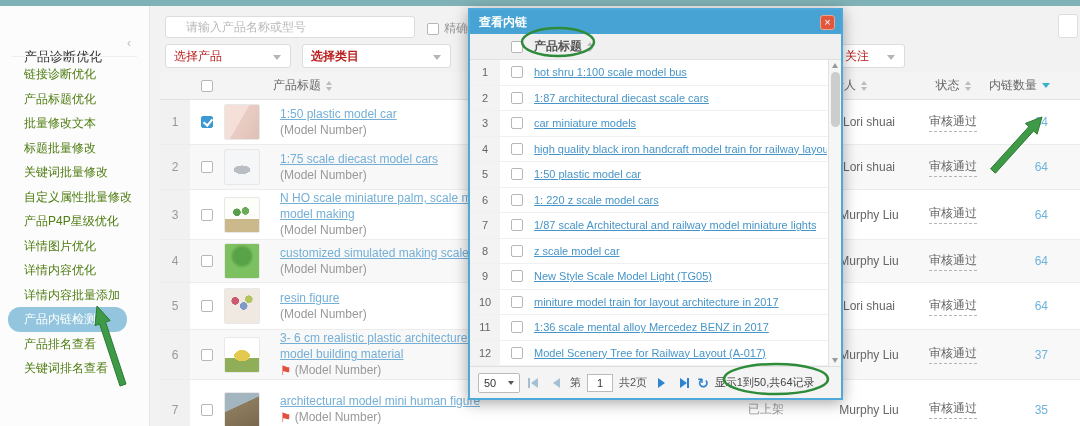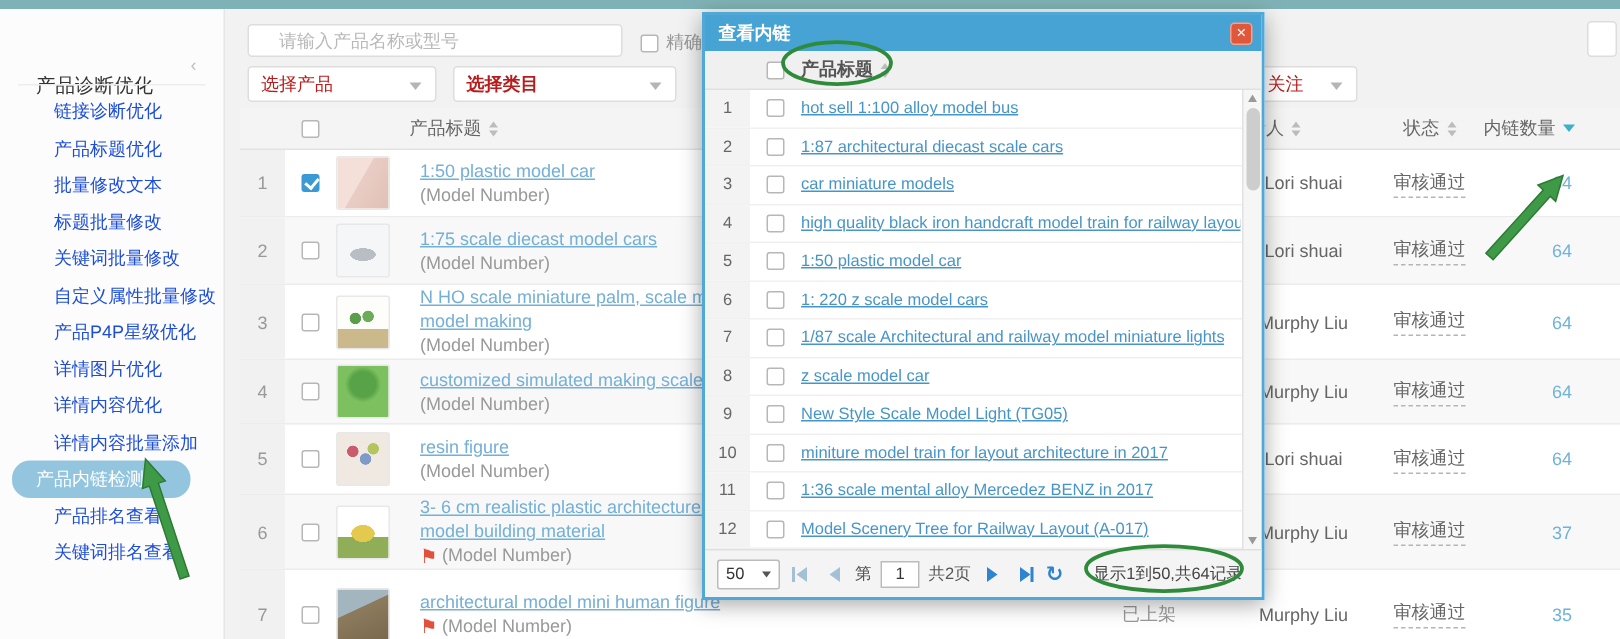--- a/index.html
+++ b/index.html
@@ -9,21 +9,21 @@
 
   
   .topbar { position:absolute; top:0; left:0; width:1080px; height:6px; background:#7fb2b6; z-index:2; }
 
   
   .sidebar { position:absolute; top:6px; left:0; width:150px; height:420px; background:#fcfcfc; border-right:1px solid #e6e6e6; z-index:3; }
   .sb-title { position:absolute; top:42px; left:24px; font-size:13px; font-weight:normal; color:#333; }
   .sb-collapse { position:absolute; top:30px; right:18px; font-size:12px; color:#bbb; }
   .sb-divider { position:absolute; top:50px; left:12px; right:12px; border-top:1px solid #ededed; }
   .sb-list { position:absolute; top:56px; left:0; right:0; list-style:none; }
-  .sb-item { height:24.5px; line-height:24.5px; padding-left:36px; font-size:12px; color:#1d4ed8; cursor:pointer; white-space:nowrap; }
+  .sb-item { height:24.5px; line-height:24.5px; padding-left:24px; font-size:12px; color:#4d7c0f; cursor:pointer; white-space:nowrap; }
   .sb-item.active { background:#93c6de; color:#fff; border-radius:12px; margin:0 22px 0 8px; padding-left:16px; }
 
   
   .main { position:absolute; top:6px; left:151px; width:929px; height:420px; background:#f2f2f2; z-index:1; }
 
   .search-input { position:absolute; top:10px; left:14px; width:250px; height:22px; background:#fff; border:1px solid #ddd; border-radius:3px; font-size:12px; color:#555; padding:0 20px; }
   .search-input::placeholder { color:#b9b9b9; }
   .exact-wrap { position:absolute; top:14px; left:276px; display:flex; align-items:center; gap:5px; font-size:12px; color:#999; }
   .topright-partial { position:absolute; top:8px; right:2px; width:20px; height:24px; background:#fff; border:1px solid #ddd; border-radius:3px; }
 
@@ -100,21 +100,21 @@
   .m-foot { height:32px; background:#f4f4f4; border-top:1px solid #e0e0e0; display:flex; align-items:center; padding:0 8px; gap:6px; font-size:11px; color:#555; }
   .psize { width:42px; height:20px; background:#fff; border:1px solid #bbb; border-radius:2px; display:flex; align-items:center; justify-content:space-between; padding:0 5px; font-size:11px; color:#333; cursor:pointer; }
   .psize .caret { width:0; height:0; border-left:3.5px solid transparent; border-right:3.5px solid transparent; border-top:4px solid #555; }
   .pg { width:16px; height:16px; display:flex; align-items:center; justify-content:center; cursor:pointer; position:relative; }
   .tri-l { width:0; height:0; border-top:5px solid transparent; border-bottom:5px solid transparent; border-right:7px solid #a4c0d4; }
   .tri-r { width:0; height:0; border-top:5px solid transparent; border-bottom:5px solid transparent; border-left:7px solid #2f84cf; }
   .bar-l { position:absolute; left:2px; top:3px; width:2px; height:10px; background:#a4c0d4; }
   .bar-r { position:absolute; right:2px; top:3px; width:2px; height:10px; background:#2f84cf; }
   .pg-input { width:26px; height:18px; border:1px solid #bbb; background:#fff; text-align:center; font-size:11px; color:#333; }
   .refresh { color:#2f84cf; font-size:14px; font-weight:bold; cursor:pointer; }
-  .pg-summary { margin-left:14px; color:#444; }
+  .pg-summary { color:#444; }
 
   
   .anno { position:absolute; inset:0; width:1080px; height:426px; z-index:60; pointer-events:none; }
 </style>
 </head>
 <body>
 
 <div id="app">
   <div class="topbar"></div>
 
@@ -386,21 +386,21 @@
           </span>
         </div>
     </div>
     <div class="m-rows">
       <div class="mrow">
           <div class="mr-idx">1</div>
           <div class="mr-chk">
             <span class="cb"></span>
           </div>
           <div class="mr-link">
-            <a>hot sell 1:100 alloy model bus</a>
+            <a>hot shru 1:100 scale model bus</a>
           </div>
         </div>
       <div class="mrow">
           <div class="mr-idx">2</div>
           <div class="mr-chk">
             <span class="cb"></span>
           </div>
           <div class="mr-link">
             <a>1:87 architectural diecast scale cars</a>
           </div>

